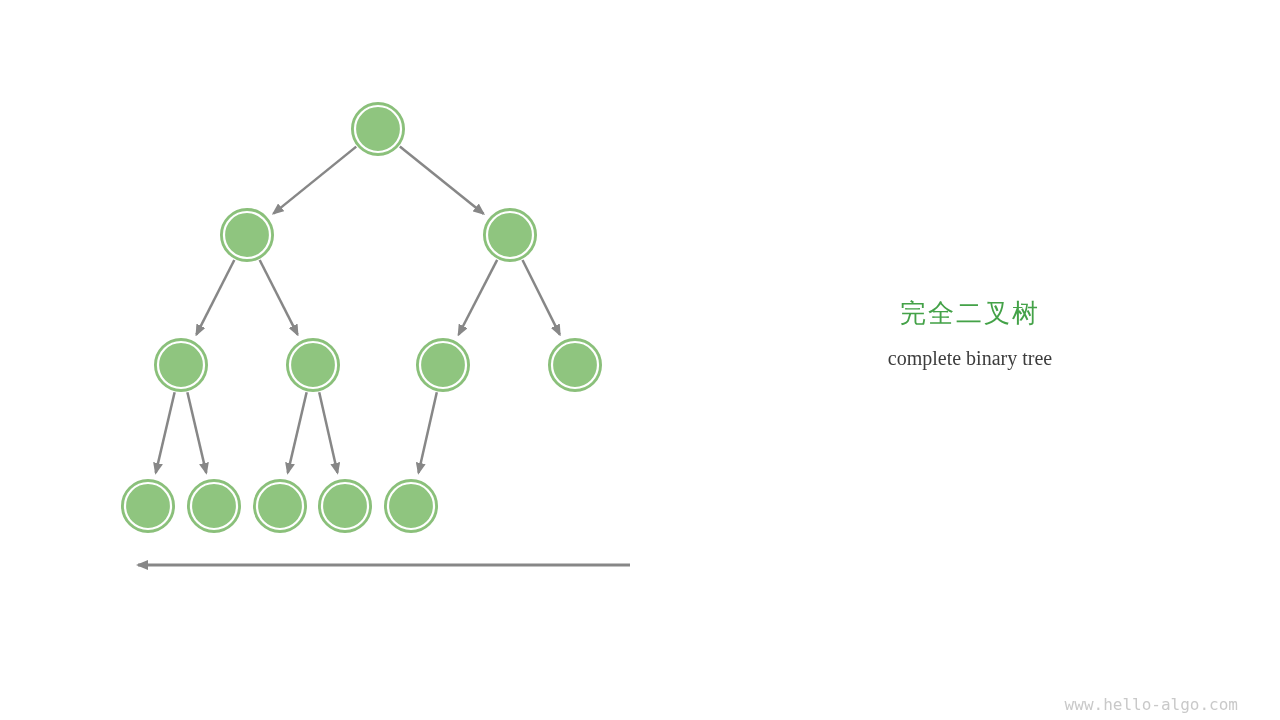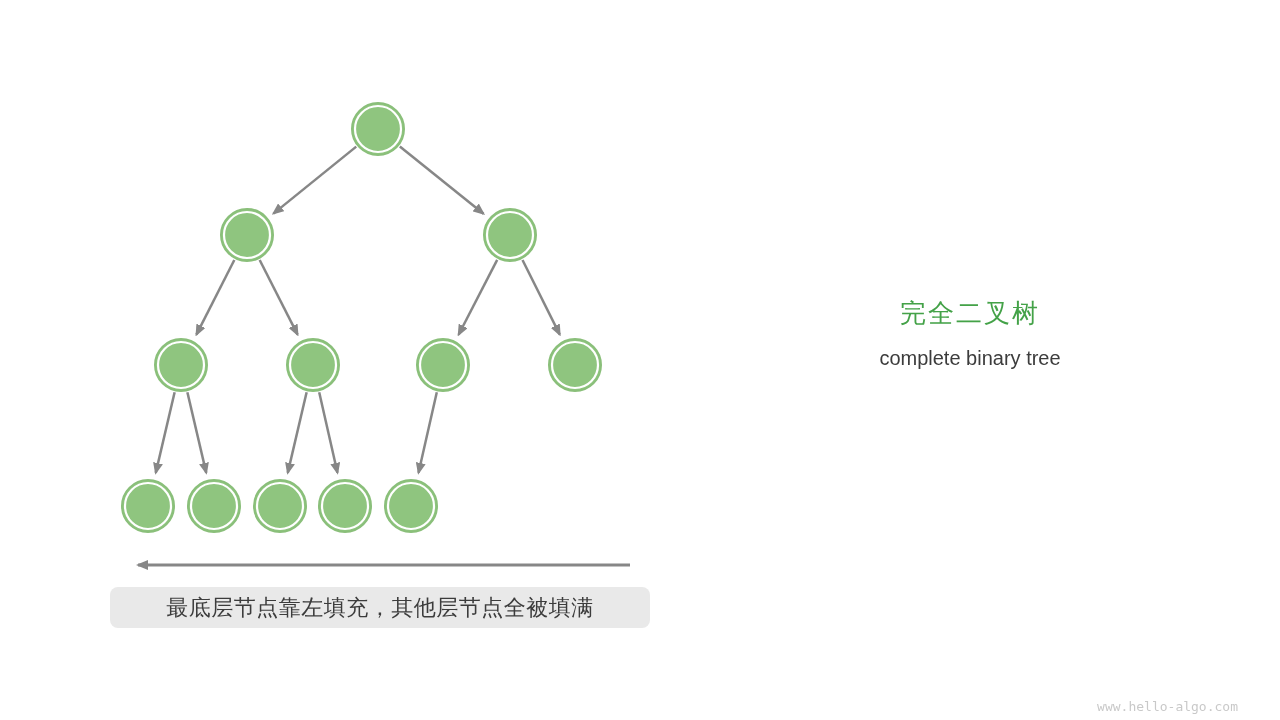--- a/index.html
+++ b/index.html
@@ -34,31 +34,31 @@
     text-align: center;
   }
   .side-title {
     font-size: 26px;
     font-weight: normal;
     color: #44a248;
     letter-spacing: 2px;
   }
   .side-subtitle {
     margin-top: 16px;
-    font-family: Liberation Sans, sans-serif;
+    font-family: Liberation Serif, serif;
     font-size: 20px;
     color: #3c3c3c;
   }
 
   .watermark {
     position: absolute;
     right: 42px;
     bottom: 6px;
     font-family: "DejaVu Sans Mono", "Liberation Mono", monospace;
-    font-size: 13px;
+    font-size: 16px;
     color: #c9c9c9;
   }
 </style>
 </head>
 <body>
 
 <div class="stage">
 
   <svg id="tree-svg" width="1280" height="720">
       <defs>
@@ -121,21 +121,20 @@
         <circle cx="345" cy="506" r="26" fill="#8fc57f" stroke="#8abf7a" stroke-width="2"></circle>
         <circle cx="345" cy="506" r="23" fill="none" stroke="#ffffff" stroke-width="2.2"></circle>
       </g>
       <g>
         <circle cx="411" cy="506" r="26" fill="#8fc57f" stroke="#8abf7a" stroke-width="2"></circle>
         <circle cx="411" cy="506" r="23" fill="none" stroke="#ffffff" stroke-width="2.2"></circle>
       </g>
       <line x1="630" y1="565" x2="138" y2="565" stroke="#878787" stroke-width="3" marker-end="url(#arrow-head)"></line>
     </svg>
 
-  <div class="caption">最底层节点靠左填充，其他层节点全被填满</div>
 
   <div class="side-panel">
     <div class="side-title">完全二叉树</div>
     <div class="side-subtitle">complete binary tree</div>
   </div>
 
   <div class="watermark">www.hello-algo.com</div>
 
 </div>
 

